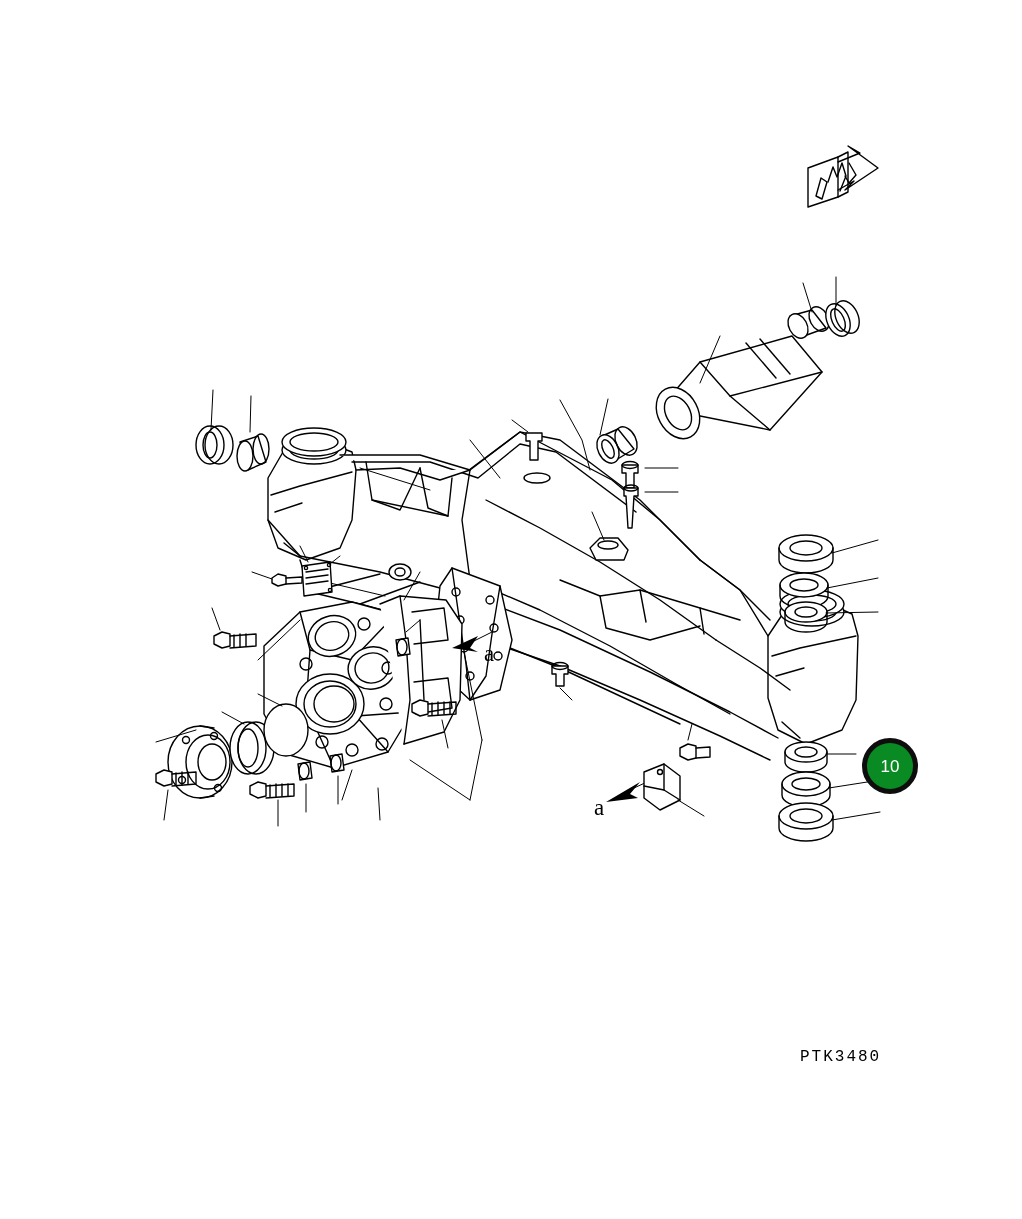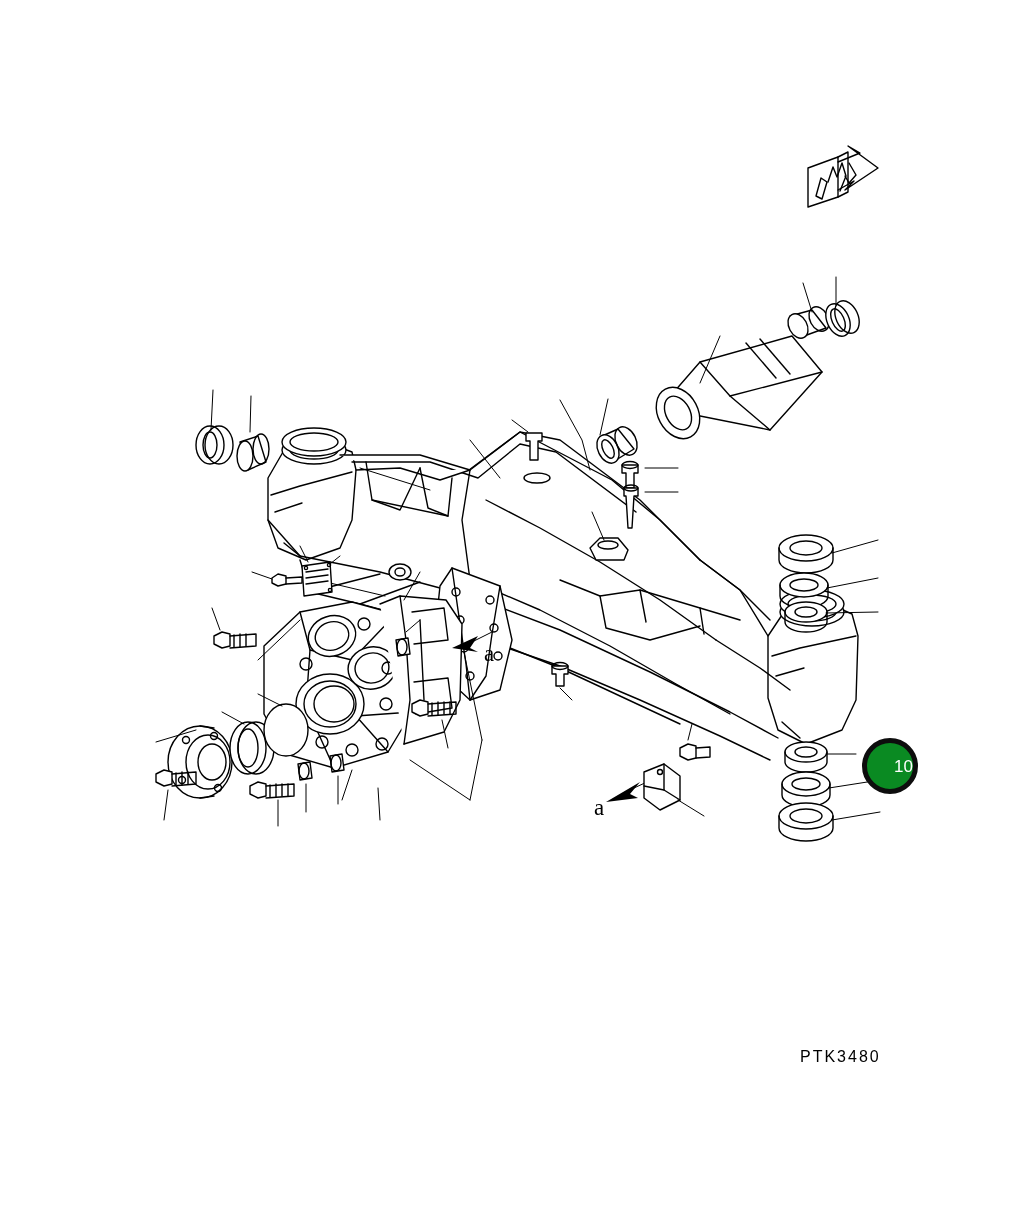--- a/index.html
+++ b/index.html
@@ -22,39 +22,39 @@
     position: absolute;
     left: 0;
     top: 0;
     width: 1022px;
     height: 1219px;
   }
   .drawing-code {
     position: absolute;
     left: 800px;
     top: 1048px;
-    font-family: Liberation Sans, sans-serif;
+    font-family: Liberation Mono, monospace;
     font-size: 16px;
     letter-spacing: 2px;
     color: #000000;
     white-space: nowrap;
   }
   .callout-badge {
     position: absolute;
     left: 862px;
     top: 738px;
     width: 56px;
     height: 56px;
     border-radius: 50%;
     background: #0a8a22;
     border: 5px solid #0d0d0d;
     box-sizing: border-box;
     display: flex;
     align-items: center;
-    justify-content: flex-end;
+    justify-content: center;
     cursor: pointer;
   }
   .callout-badge span {
     color: #ffffff;
     font-family: "Liberation Sans", sans-serif;
     font-size: 17px;
     line-height: 1;
   }
   .section-mark {
     position: absolute;

